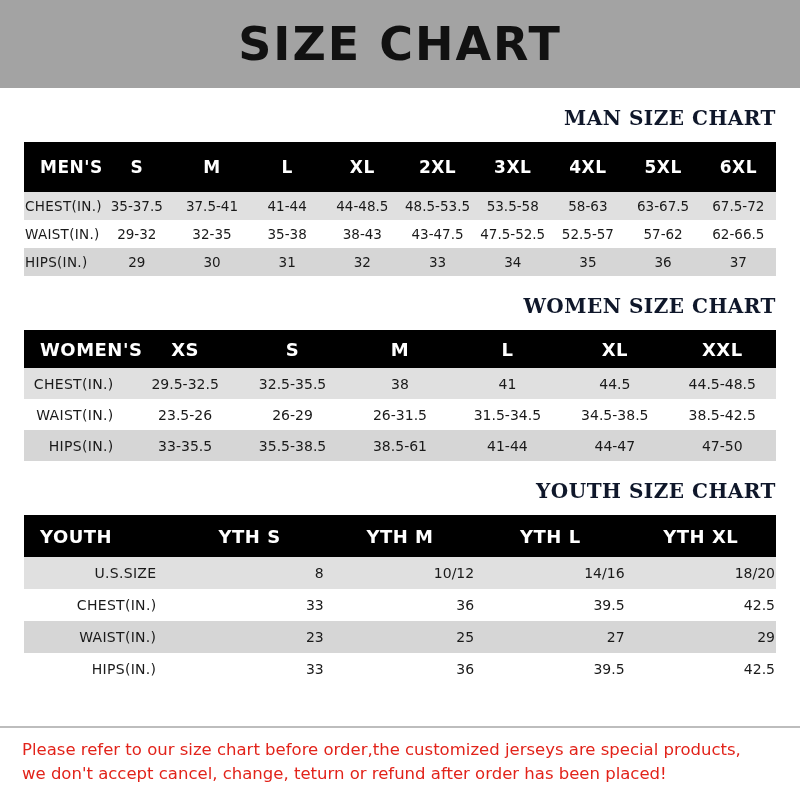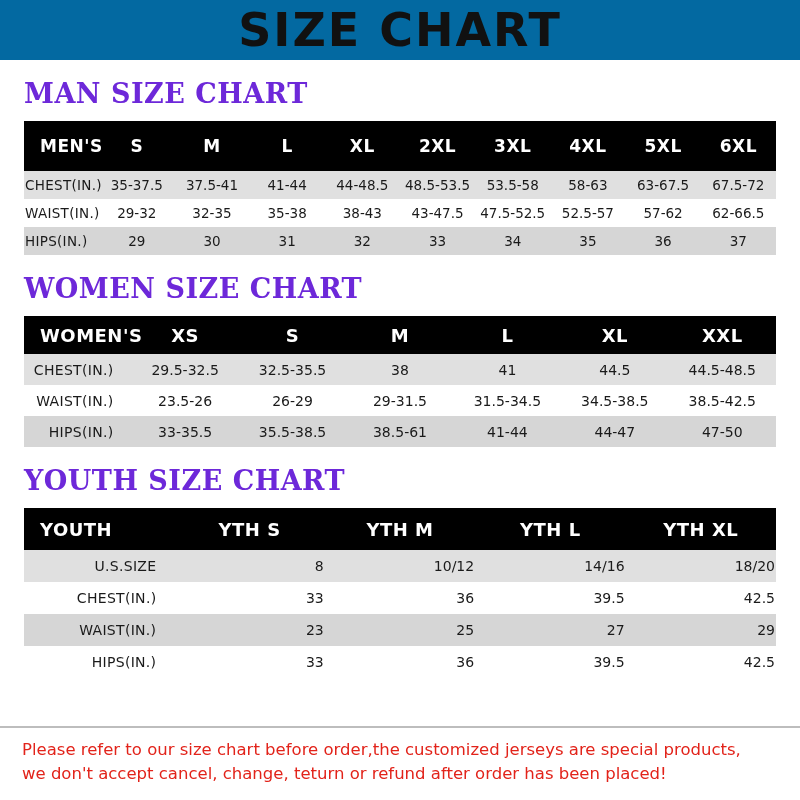--- a/index.html
+++ b/index.html
@@ -14,46 +14,46 @@
   .page {
     width: 800px;
     height: 800px;
     position: relative;
     background: #fff;
     display: flex;
     flex-direction: column;
   }
   
   .banner {
-    height: 60px;
-    background: #0369a1;
+    height: 88px;
+    background: #a3a3a3;
     display: flex;
     align-items: center;
     justify-content: center;
     flex: 0 0 auto;
   }
   .banner-title {
     font-family: "DejaVu Sans", sans-serif;
     font-weight: bold;
     font-size: 46px;
     letter-spacing: 2px;
     color: #111111;
     text-align: center;
     line-height: 1;
   }
   
   .section {
     padding: 0 24px;
   }
   .section-title {
-    text-align: left;
+    text-align: right;
     font-family: "DejaVu Serif", serif;
     font-weight: bold;
-    font-size: 27px;
-    color: #6d28d9;
+    font-size: 20px;
+    color: #0f172a;
     letter-spacing: 0.5px;
   }
   .gap-lg { height: 18px; }
   .gap-md { height: 12px; }
 
   table.size-table {
     width: 100%;
     border-collapse: collapse;
     table-layout: fixed;
     font-family: "DejaVu Sans", sans-serif;
@@ -205,21 +205,21 @@
         <td>32.5-35.5</td>
         <td>38</td>
         <td>41</td>
         <td>44.5</td>
         <td>44.5-48.5</td>
       </tr>
       <tr class="band-white">
         <td class="rowlabel">WAIST(IN.)</td>
         <td>23.5-26</td>
         <td>26-29</td>
-        <td>29-31.5</td>
+        <td>26-31.5</td>
         <td>31.5-34.5</td>
         <td>34.5-38.5</td>
         <td>38.5-42.5</td>
       </tr>
       <tr class="band-grey">
         <td class="rowlabel">HIPS(IN.)</td>
         <td>33-35.5</td>
         <td>35.5-38.5</td>
         <td>38.5-61</td>
         <td>41-44</td>

